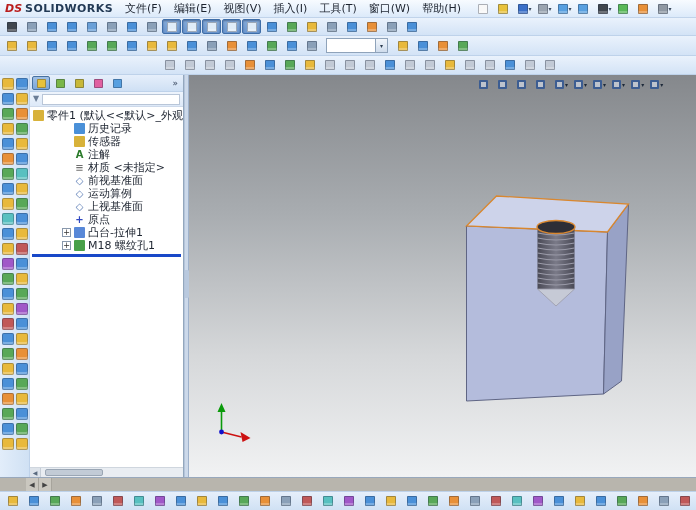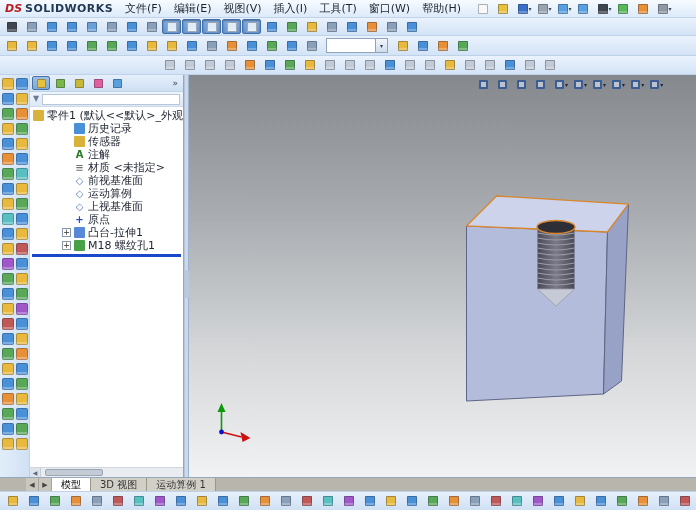--- a/index.html
+++ b/index.html
@@ -732,28 +732,20 @@
     </div>
   </div>
 
   <div class="tabbar">
     <div style="display:flex">
 
         <div class="tnav">◀</div>
 
         <div class="tnav">▶</div>
       </div>
-    <div style="display:flex">
-
-        <div class="tab active">模型</div>
-
-        <div class="tab">3D 视图</div>
-
-        <div class="tab">运动算例 1</div>
-      </div>
   </div>
 
   <div class="bottombar">
 
       <div class="tbicon">
         <span class="g" style="background: rgb(232, 185, 60);"></span>
       </div>
 
       <div class="tbicon">
         <span class="g" style="background: rgb(74, 144, 216);"></span>

